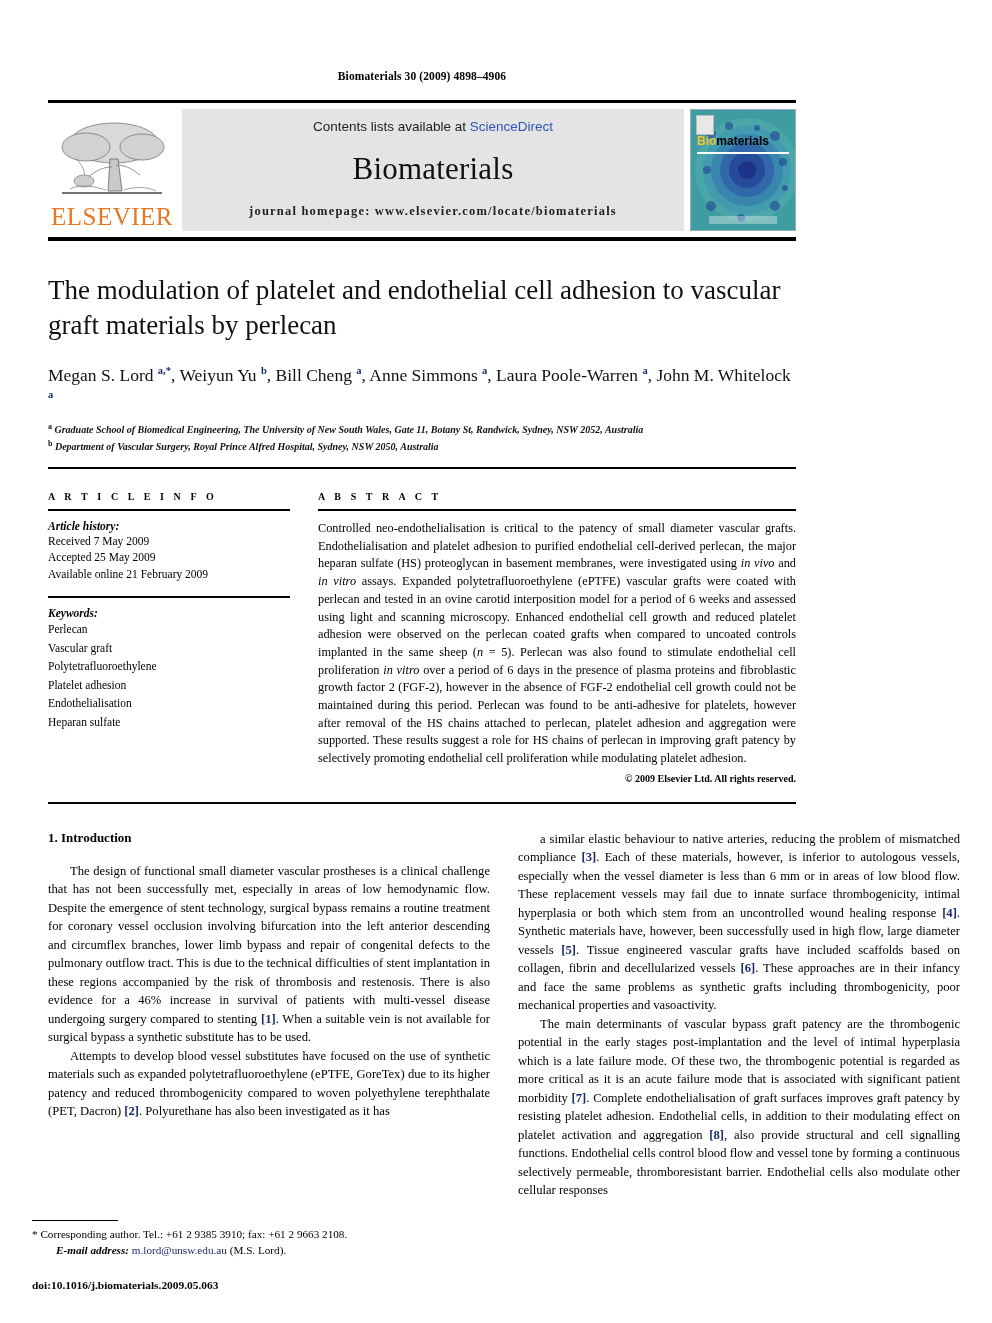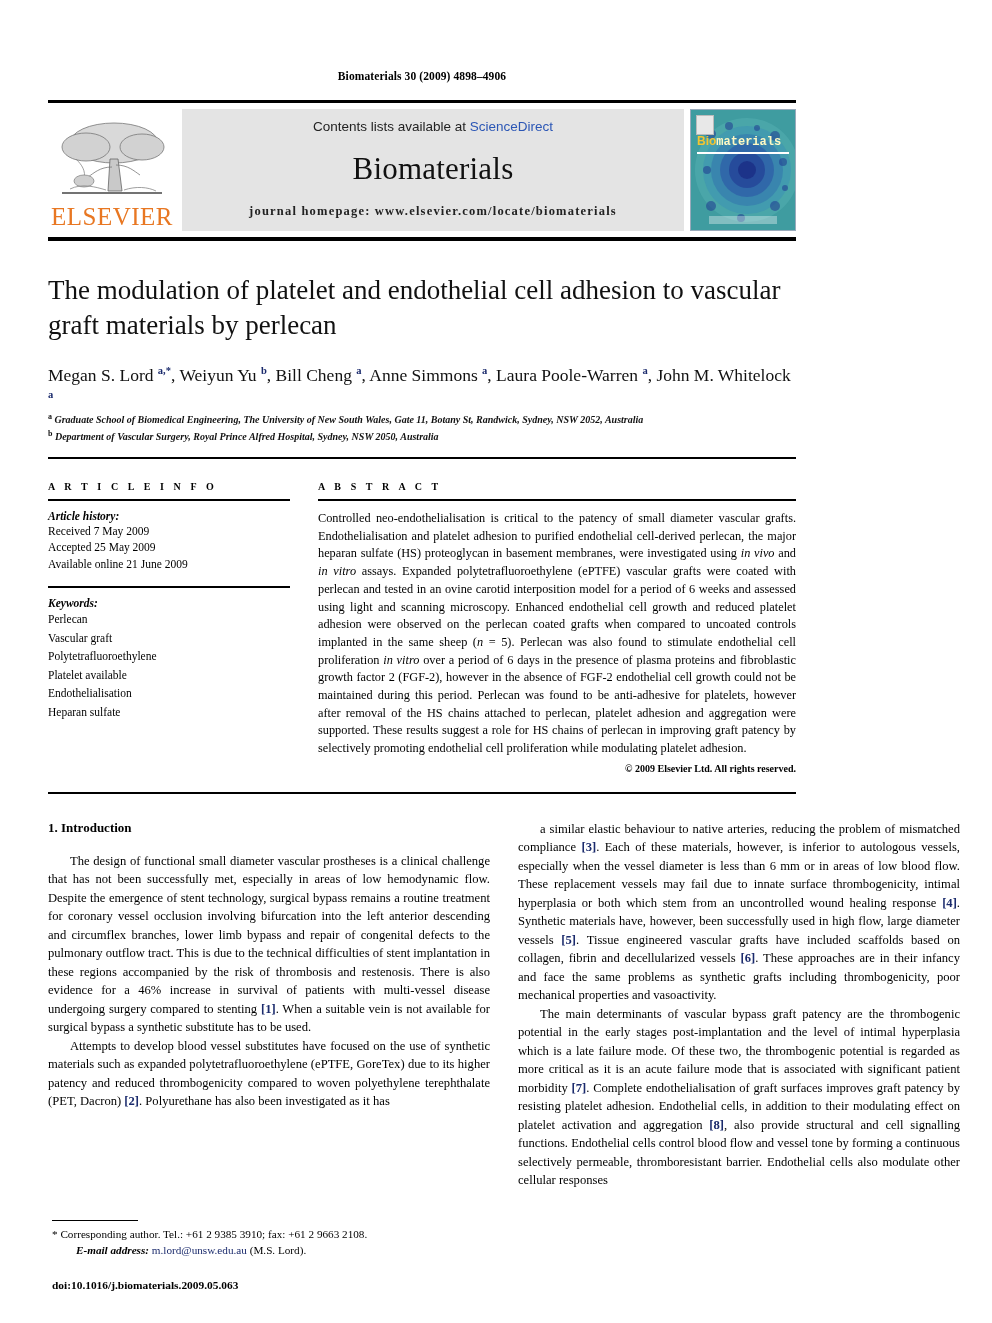--- a/index.html
+++ b/index.html
@@ -105,21 +105,21 @@
   .cover-thumb .cv-title {
     position: absolute;
     top: 24px;
     left: 6px;
     font-family: "Liberation Sans", sans-serif;
     font-weight: bold;
     font-size: 12px;
     z-index: 4;
   }
   .cover-thumb .cv-title .bio { color: #f4c430; }
-  .cover-thumb .cv-title .rest { color: #fef9c3; font-family: Liberation Mono, monospace; }
+  .cover-thumb .cv-title .rest { color: #000000; }
   .cover-thumb .cv-rule {
     position: absolute;
     left: 6px; right: 6px; top: 42px;
     height: 2px; background: #fff; z-index: 4;
   }
   .cover-thumb .cv-badge {
     position: absolute; top: 5px; left: 5px;
     width: 16px; height: 18px; background: #e8e8e8;
     border: 1px solid #bbb; z-index: 4;
   }
@@ -136,20 +136,21 @@
     font-weight: normal;
     line-height: 1.28;
     margin: 0 0 22px 0;
     color: #111;
     max-width: 830px;
   }
   .authors {
     font-size: 17.5px;
     line-height: 1.35;
     color: #111;
+    margin-bottom: 10px;
   }
   .authors sup { font-size: 10.5px; color: #1a2a6c; font-weight: bold; }
   .affil {
     font-size: 10px;
     font-style: italic;
     font-weight: bold;
     line-height: 1.45;
     color: #111;
   }
   .affil sup { font-style: normal; font-size: 8px; }
@@ -218,21 +219,21 @@
     margin: 0;
     text-indent: 22px;
     color: #000;
   }
   p.para + p.para { margin-top: 0; }
   .ref { color: #1a2a6c; font-weight: bold; }
 
   
   .footnote-area {
     position: absolute;
-    left: 52px;
+    left: 32px;
     bottom: 30px;
     width: 442px;
   }
   .fn-rule { border-top: 1.2px solid #000; width: 86px; margin-bottom: 6px; }
   .fn-line {
     font-size: 11.2px;
     line-height: 1.42;
     padding-left: 10px;
     text-indent: -10px;
   }
@@ -324,27 +325,27 @@
   </div>
 
   <div class="info-abstract">
 
     <div class="col-info">
       <div class="sec-head">A R T I C L E   I N F O</div>
       <div class="sec-rule"></div>
       <div class="info-sub">Article history:</div>
       <div class="info-line">Received 7 May 2009</div>
       <div class="info-line">Accepted 25 May 2009</div>
-      <div class="info-line">Available online 21 June 2009</div>
+      <div class="info-line">Available online 21 February 2009</div>
       <div class="info-gap-rule"></div>
       <div class="info-sub">Keywords:</div>
       <div class="kw-line">Perlecan</div>
       <div class="kw-line">Vascular graft</div>
       <div class="kw-line">Polytetrafluoroethylene</div>
-      <div class="kw-line">Platelet available</div>
+      <div class="kw-line">Platelet adhesion</div>
       <div class="kw-line">Endothelialisation</div>
       <div class="kw-line">Heparan sulfate</div>
     </div>
 
     <div class="col-abstract">
       <div class="sec-head">A B S T R A C T</div>
       <div class="sec-rule"></div>
       <div class="abstract-body">Controlled neo-endothelialisation is critical to the patency of small diameter vascular grafts. Endothelialisation and platelet adhesion to purified endothelial cell-derived perlecan, the major heparan sulfate (HS) proteoglycan in basement membranes, were investigated using <i>in vivo</i> and <i>in vitro</i> assays. Expanded polytetrafluoroethylene (ePTFE) vascular grafts were coated with perlecan and tested in an ovine carotid interposition model for a period of 6 weeks and assessed using light and scanning microscopy. Enhanced endothelial cell growth and reduced platelet adhesion were observed on the perlecan coated grafts when compared to uncoated controls implanted in the same sheep (<i>n</i> = 5). Perlecan was also found to stimulate endothelial cell proliferation <i>in vitro</i> over a period of 6 days in the presence of plasma proteins and fibroblastic growth factor 2 (FGF-2), however in the absence of FGF-2 endothelial cell growth could not be maintained during this period. Perlecan was found to be anti-adhesive for platelets, however after removal of the HS chains attached to perlecan, platelet adhesion and aggregation were supported. These results suggest a role for HS chains of perlecan in improving graft patency by selectively promoting endothelial cell proliferation while modulating platelet adhesion.</div>
       <div class="copyright">© 2009 Elsevier Ltd. All rights reserved.</div>
     </div>

